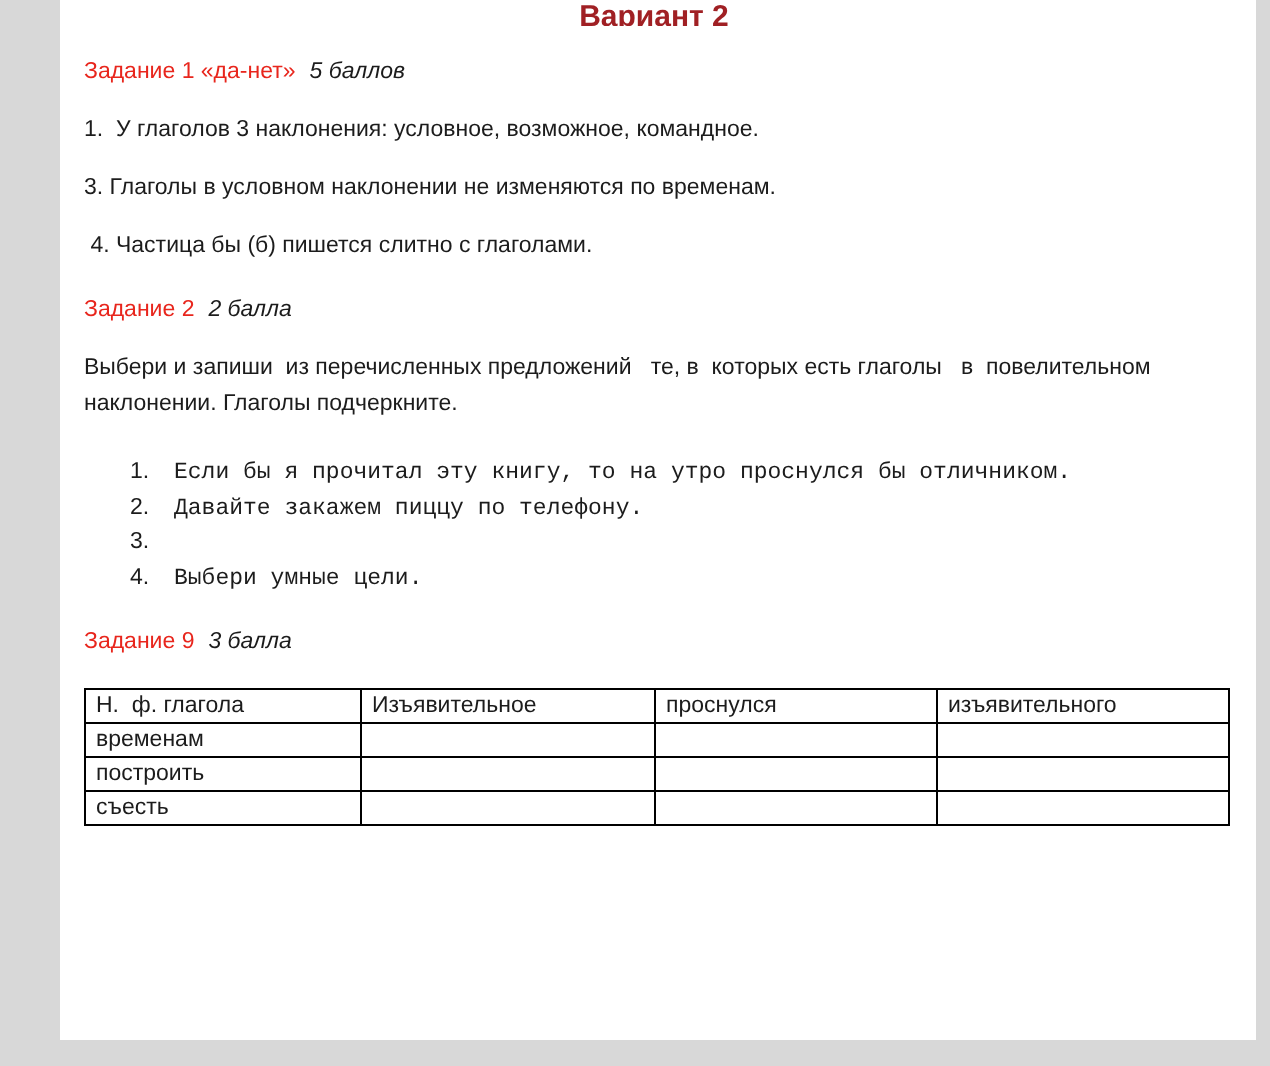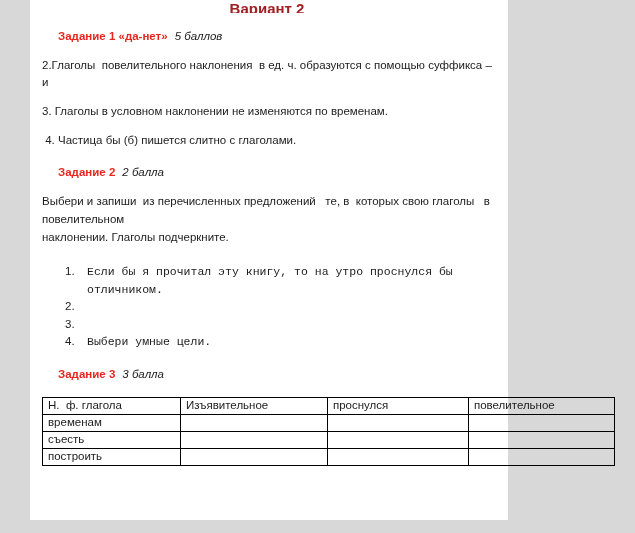--- a/index.html
+++ b/index.html
@@ -12,21 +12,21 @@
     background: #d8d8d8;
     font-family: "Liberation Sans", sans-serif;
     color: #1c1c1c;
     overflow: hidden;
     position: relative;
   }
   .page {
     position: absolute;
     left: 30px;
     top: 0;
-    width: 478px;
+    width: 598px;
     height: 520px;
     background: #ffffff;
     box-sizing: border-box;
     padding: 0 16px 0 12px;
   }
   .variant-clip {
     height: 13px;
     overflow: hidden;
     text-align: center;
   }
@@ -39,22 +39,21 @@
     color: #a02024;
     text-decoration: underline;
   }
   .task-heading {
     margin: 15px 0 0 0;
     font-size: 11.5px;
     line-height: 17px;
   }
   .task-heading .red {
     color: #e8261d;
-    font-weight: bold;
-    margin-left: 16px;
+    font-weight: normal;
   }
   .task-heading .points {
     color: #1c1c1c;
     margin-left: 7px;
     font-style: italic;
   }
   .stmt {
     margin: 12px 0 0 0;
     font-size: 11.5px;
     line-height: 17px;
@@ -108,80 +107,81 @@
 <div class="page">
 
   <div class="variant-clip">
     <span class="variant-title">Вариант 2</span>
   </div>
 
   <p class="task-heading">
     <span class="red">Задание 1 «да-нет»</span><span class="points">5 баллов</span>
   </p>
 
-  <p class="stmt">2.Глаголы  повелительного наклонения  в ед. ч. образуются с помощью суффикса –и</p>
+  <p class="stmt">1.  У глаголов 3 наклонения: условное, возможное, командное.</p>
   <p class="stmt">3. Глаголы в условном наклонении не изменяются по временам.</p>
   <p class="stmt"> 4. Частица бы (б) пишется слитно с глаголами.</p>
 
   <p class="task-heading">
     <span class="red">Задание 2</span><span class="points">2 балла</span>
   </p>
 
-  <p class="instr"><span>Выбери и запиши  из перечисленных предложений   те, в  которых свою глаголы   в  повелительном</span><br><span>наклонении. Глаголы подчеркните.</span></p>
+  <p class="instr"><span>Выбери и запиши  из перечисленных предложений   те, в  которых есть глаголы   в  повелительном</span><br><span>наклонении. Глаголы подчеркните.</span></p>
 
   <div class="num-list">
     <div class="num-item">
       <span class="num">1.</span>
       <span class="txt">Если бы я прочитал эту книгу, то на утро проснулся бы отличником.</span>
     </div>
     <div class="num-item">
       <span class="num">2.</span>
+      <span class="txt">Давайте закажем пиццу по телефону.</span>
     </div>
     <div class="num-item">
       <span class="num">3.</span>
     </div>
     <div class="num-item">
       <span class="num">4.</span>
       <span class="txt">Выбери умные цели.</span>
     </div>
   </div>
 
   <p class="task-heading">
-    <span class="red">Задание 3</span><span class="points">3 балла</span>
+    <span class="red">Задание 9</span><span class="points">3 балла</span>
   </p>
 
 
   <table class="mood-table">
     <colgroup>
       <col class="col-verb">
         <col class="col-ind">
         <col class="col-cond">
         <col class="col-imp">
     </colgroup>
     <tbody>
         <tr>
       <td>Н.  ф. глагола</td>
       <td>Изъявительное</td>
       <td>проснулся</td>
-      <td>повелительное</td>
+      <td>изъявительного</td>
     </tr>
     <tr>
       <td>временам</td>
+      <td></td>
+      <td></td>
+      <td></td>
+    </tr>
+    <tr>
+      <td>построить</td>
       <td></td>
       <td></td>
       <td></td>
     </tr>
     <tr>
       <td>съесть</td>
       <td></td>
       <td></td>
       <td></td>
     </tr>
-    <tr>
-      <td>построить</td>
-      <td></td>
-      <td></td>
-      <td></td>
-    </tr>
   </tbody>
     </table>
 
 </div>
 
 </body></html>

